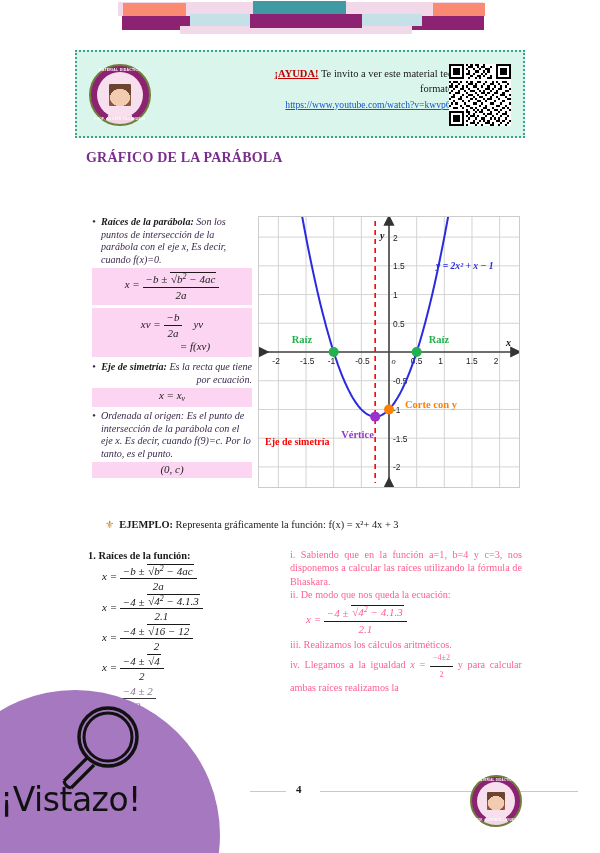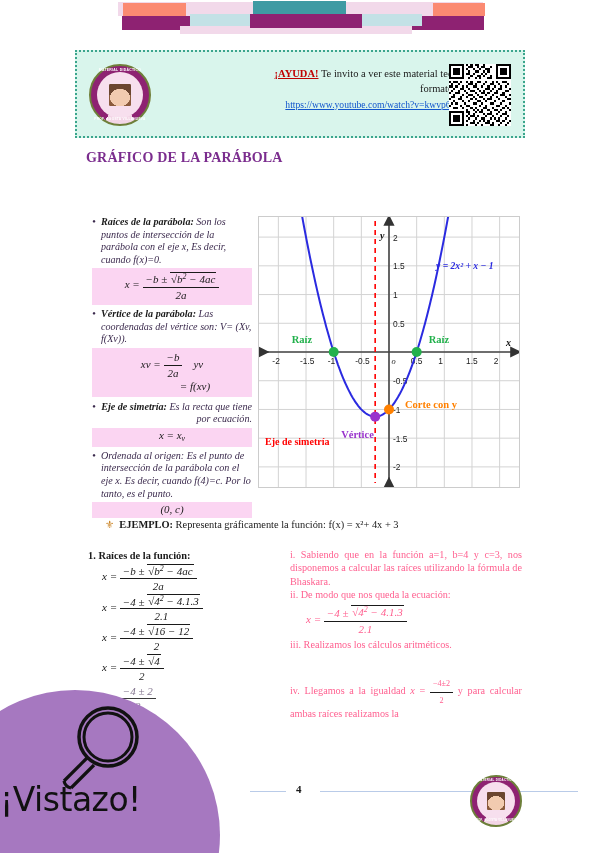--- a/index.html
+++ b/index.html
@@ -401,39 +401,36 @@
   <div class="bullets">
 
     <div class="bullet">
       <b>Raíces de la parábola:</b><span> Son los puntos de intersección de la parábola con el eje x, Es decir, cuando f(x)=0.</span>
     </div>
     <div class="formula">
       <span class="var">x</span> =
       <span class="frac"><span class="num">−<span class="var">b</span> ± <span class="sqrt">√<span class="var">b</span><span class="sup">2</span> − 4<span class="var">ac</span></span></span><span class="den">2<span class="var">a</span></span></span>
     </div>
 
-    <div class="bullet">
-      <b>Vértice de la parábola:</b><span> Las coordenadas del vértice son: V= (Xv, f(Xv)).</span>
-    </div>
     <div class="formula" style="padding:3px 0 4px;">
       <span class="var">xv</span> =
       <span class="frac"><span class="num">−<span class="var">b</span></span><span class="den">2<span class="var">a</span></span></span>
       &nbsp;&nbsp;&nbsp;<span class="var">yv</span><br>
       <span style="margin-left:46px;">= <span class="var">f</span>(<span class="var">xv</span>)</span>
     </div>
 
     <div class="bullet" style="margin-top:4px;text-align:right;">
       <b>Eje de simetría:</b><span> Es la recta que tiene por ecuación.</span>
     </div>
     <div class="formula" style="padding:1px 8px 2px;">
       <span class="var">x</span> = <span class="var">x</span><span class="sub">v</span>
     </div>
 
     <div class="bullet">
-      <span>Ordenada al origen:</span><span> Es el punto de intersección de la parábola con el eje x. Es decir, cuando f(4)=c. Por lo tanto, es el punto.</span>
+      <span>Ordenada al origen:</span><span> Es el punto de intersección de la parábola con el eje x. Es decir, cuando f(9)=c. Por lo tanto, es el punto.</span>
     </div>
     <div class="formula" style="padding:1px 0 2px;">
       (0, <span class="var">c</span>)
     </div>
   </div>
 
   <div class="graphbox">
     <svg width="260" height="270" viewBox="0 0 260 270">
       <defs>
         <marker id="ar" markerWidth="7" markerHeight="7" refX="3" refY="3.5" orient="auto">
@@ -529,21 +526,21 @@
     </div>
   </div>
 
   <div class="sol-right">
     <div class="step just">i. Sabiendo que en la función a=1, b=4 y c=3, nos disponemos a calcular las raíces utilizando la fórmula de Bhaskara.</div>
     <div class="step">ii. De modo que nos queda la ecuación:</div>
     <div class="eqp">
       <span class="var">x</span> = <span class="frac"><span class="num">−4 ± <span class="sqrt">√4<span class="sup">2</span> − 4.1.3</span></span><span class="den">2.1</span></span>
     </div>
     <div class="step">iii. Realizamos los cálculos aritméticos.</div>
-    <div class="step just" style="margin-top:26px;">
+    <div class="step just" style="">
       <span>iv. Llegamos a la igualdad </span><span class="var">x</span> =
       <span class="frac" style="font-size:.8em;"><span class="num">−4±2</span><span class="den">2</span></span><span> y para calcular ambas raíces realizamos la</span>
     </div>
   </div>
 
   <div class="blob"></div>
   <div class="mag">
     <svg width="110" height="100" viewBox="0 0 110 100">
       <circle cx="66" cy="37" r="29" fill="none" stroke="#111" stroke-width="3.5"></circle>
       <circle cx="66" cy="37" r="24" fill="none" stroke="#111" stroke-width="3"></circle>

